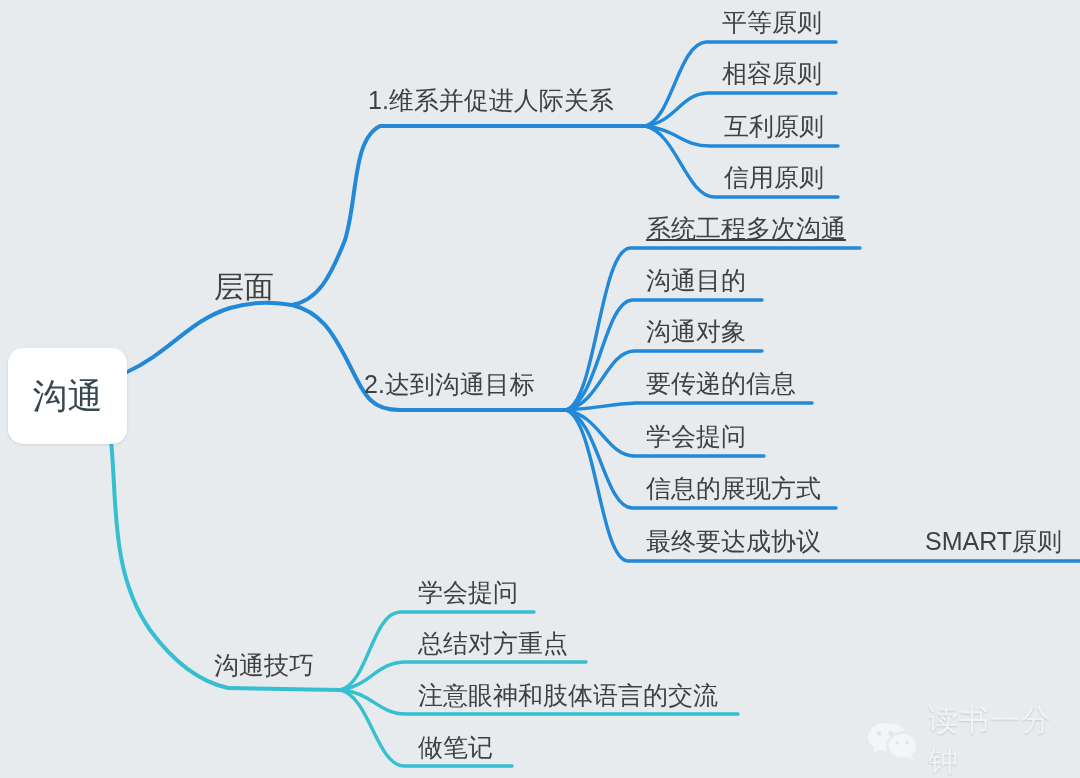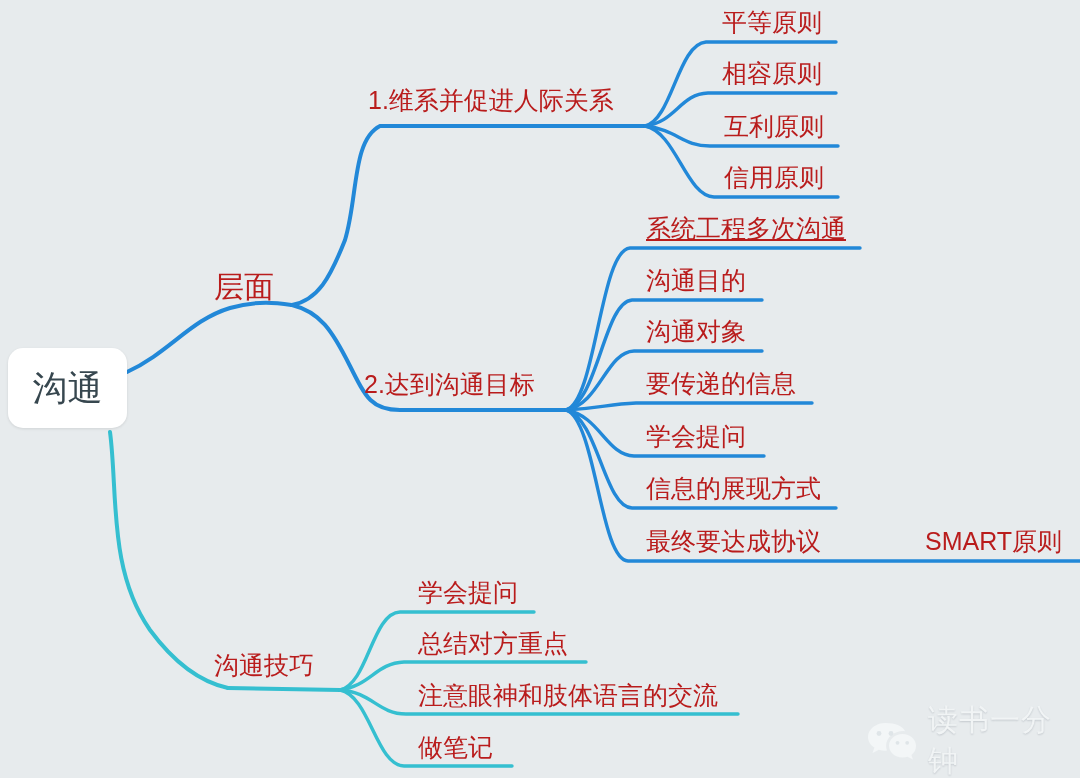--- a/index.html
+++ b/index.html
@@ -10,21 +10,21 @@
     font-family:"Liberation Sans","DejaVu Sans",sans-serif;
     overflow:hidden;
     position:relative;
   }
   #canvas{
     position:absolute;left:0;top:0;width:1080px;height:778px;
   }
   svg.links{position:absolute;left:0;top:0;width:1080px;height:778px;}
   .node-label{
     position:absolute;
-    color:#b91c1c;
+    color:#404040;
     white-space:nowrap;
     line-height:1;
     font-weight:400;
   }
   .root-node{
     position:absolute;
     background:#ffffff;
     border-radius:15px;
     box-shadow:0 1px 3px rgba(0,0,0,0.10);
     display:flex;align-items:center;justify-content:center;
@@ -74,21 +74,21 @@
 
       <path d="M228,688 L340,690" stroke="#35bfd0" stroke-width="4"></path>
 
       <path d="M340,690 C368,684 372,613 400,612 L534,612" stroke="#35bfd0" stroke-width="3.4"></path>
       <path d="M340,690 C370,686 376,663 404,662 L586,662" stroke="#35bfd0" stroke-width="3.4"></path>
       <path d="M340,690 C372,692 378,714 406,714 L738,714" stroke="#35bfd0" stroke-width="3.4"></path>
       <path d="M340,690 C370,696 376,765 404,766 L512,766" stroke="#35bfd0" stroke-width="3.4"></path>
     </g>
   </svg>
 
-  <div class="root-node" style="left:8px;top:348px;width:119px;height:80px;font-size:35px;">
+  <div class="root-node" style="left:8px;top:348px;width:119px;height:96px;font-size:35px;">
     <span>沟通</span>
   </div>
 
   <div class="node-label" style="left:214px;top:272px;font-size:30px;">层面</div>
 
   <div class="node-label" style="left:368px;top:88px;font-size:25px;">1.维系并促进人际关系</div>
 
   <div class="node-label" style="left:722px;top:10px;font-size:25px;">平等原则</div>
   <div class="node-label" style="left:722px;top:61px;font-size:25px;">相容原则</div>
   <div class="node-label" style="left:724px;top:114px;font-size:25px;">互利原则</div>

